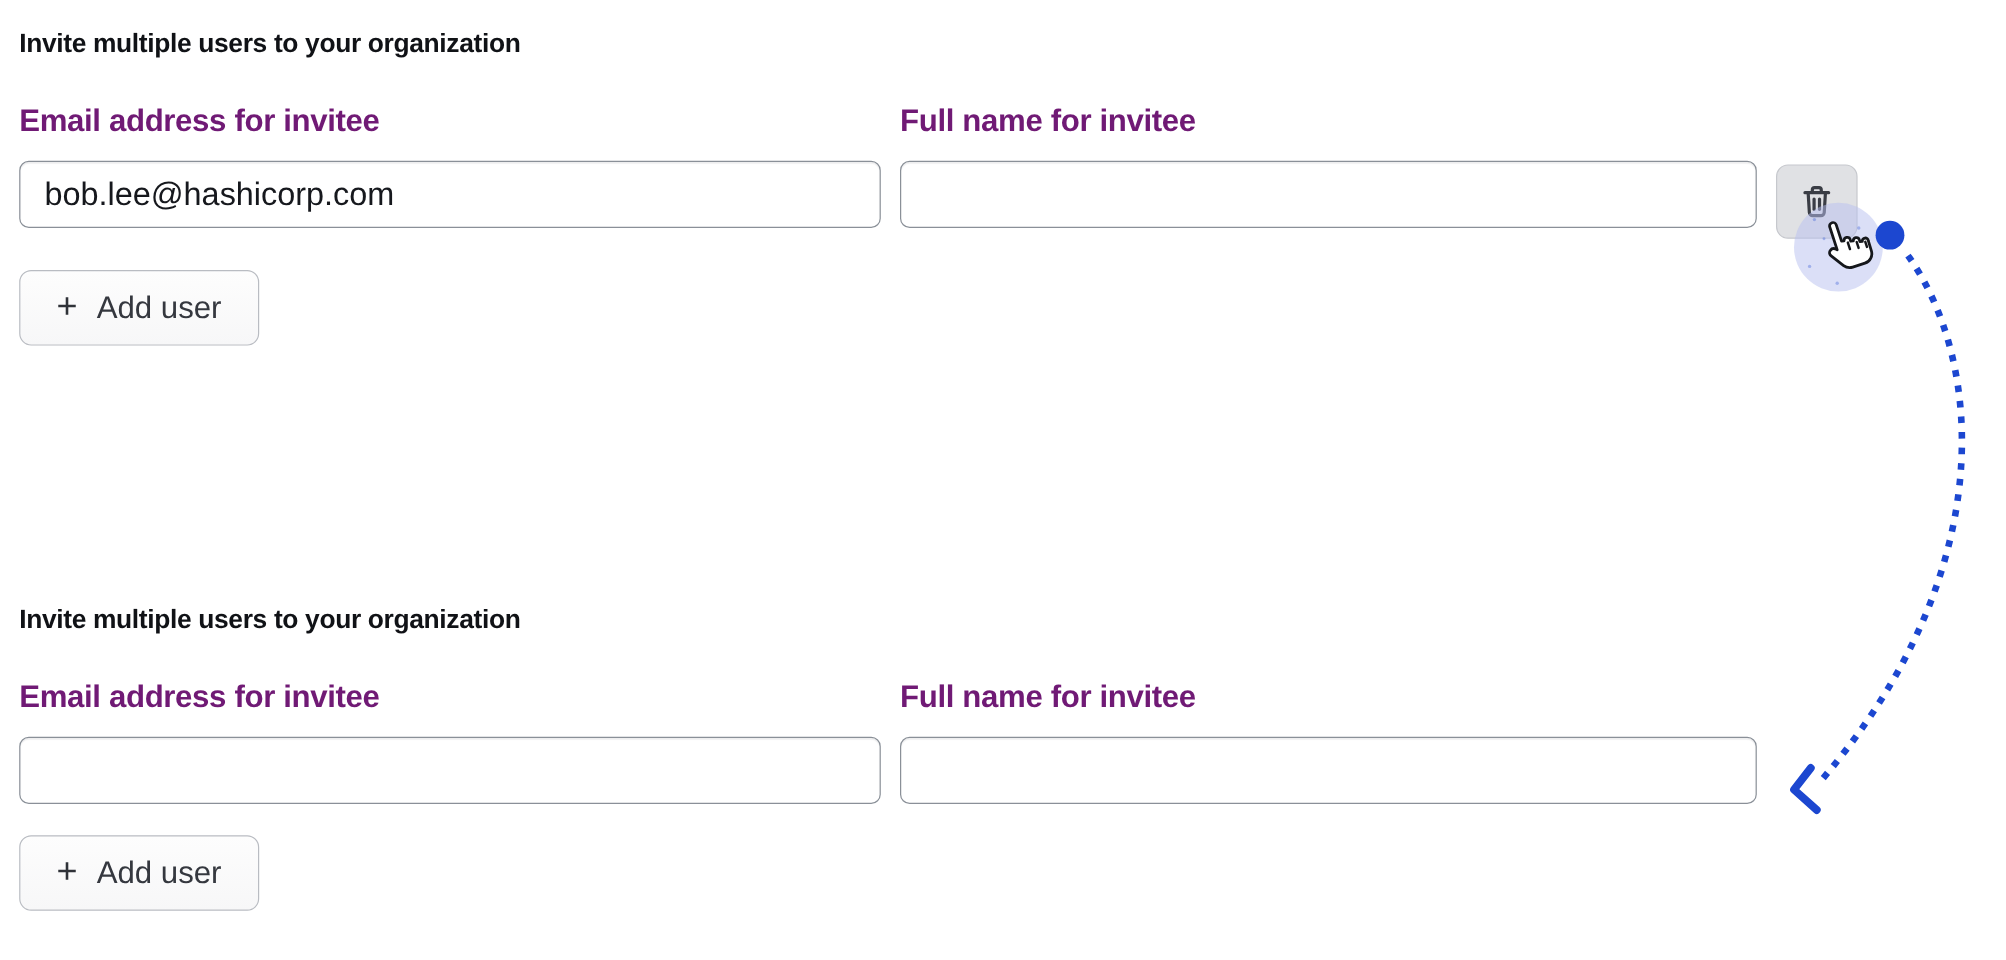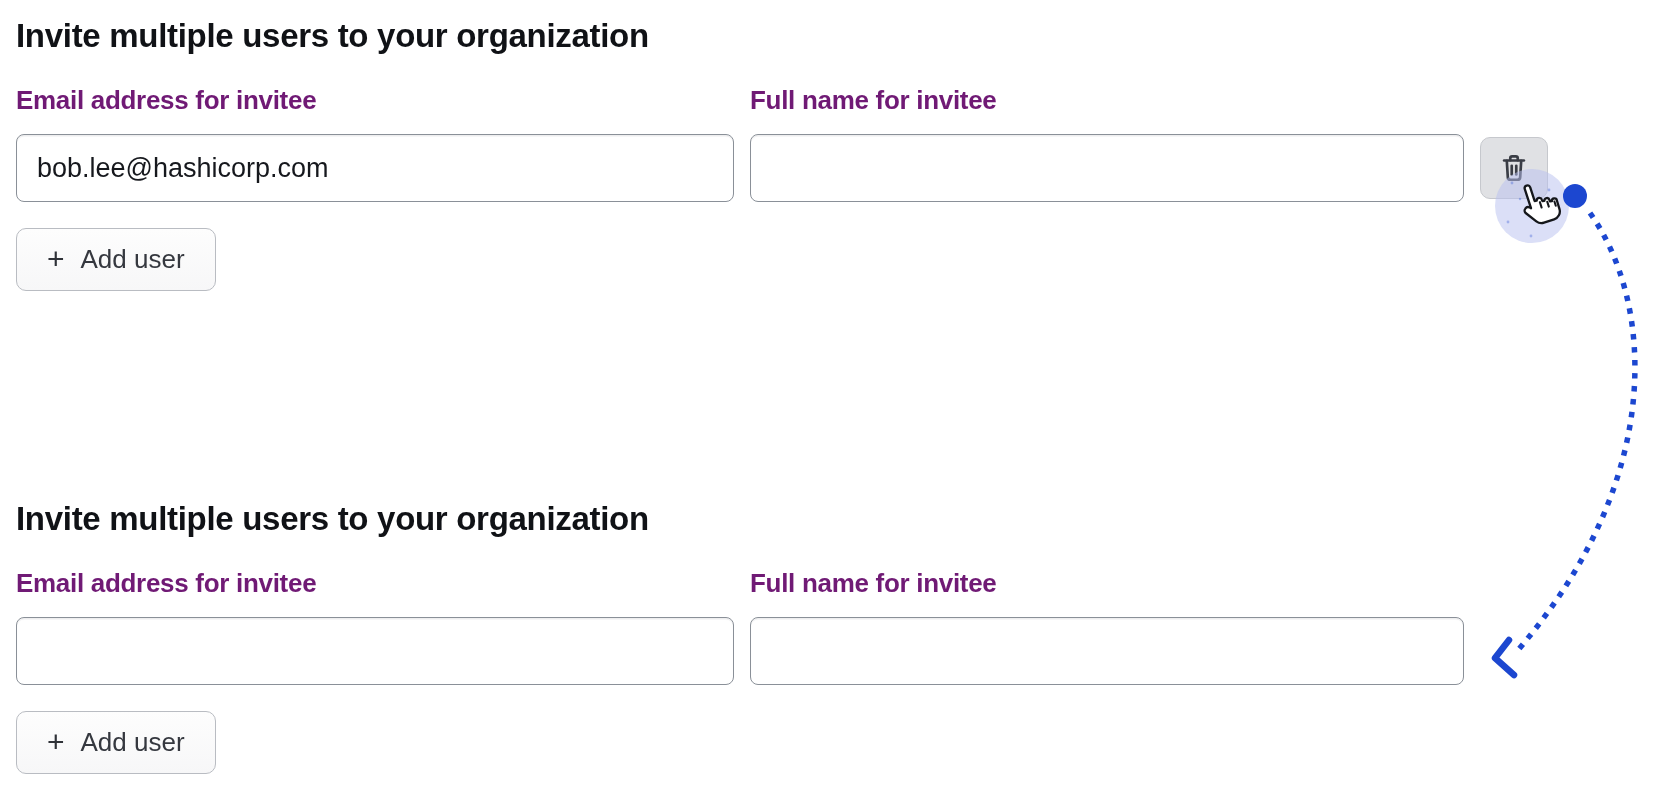--- a/index.html
+++ b/index.html
@@ -7,21 +7,21 @@
     width: 1672px; height: 800px;
     position: relative;
     overflow: hidden;
     background: #ffffff;
     font-family: "Liberation Sans", "DejaVu Sans", sans-serif;
     color: #14161a;
   }
   .wrap { padding: 20px 0 0 16px; }
 
   .section-heading {
-    font-size: 33px;
+    font-size: 22px;
     font-weight: 700;
     letter-spacing: -0.3px;
     line-height: 32px;
     margin: 0 0 32px 0;
     color: #101216;
   }
   .section-2 .section-heading { margin-top: 212px; }
 
   .labels-row, .inputs-row {
     display: grid;
@@ -33,21 +33,21 @@
     font-size: 26px;
     font-weight: 700;
     letter-spacing: -0.3px;
     line-height: 32px;
     margin: 0 0 18px 0;
     color: #701a75;
   }
   .text-input {
     box-sizing: border-box;
     width: 100%;
-    height: 68px;
+    height: 56px;
     border: 1.5px solid #8a9098;
     border-radius: 8px;
     background: #ffffff;
     box-shadow: inset 0 1.5px 1px rgba(16,18,22,0.07);
     padding: 0 20px;
     font-family: inherit;
     font-size: 27px;
     color: #16181d;
     outline: none;
   }

